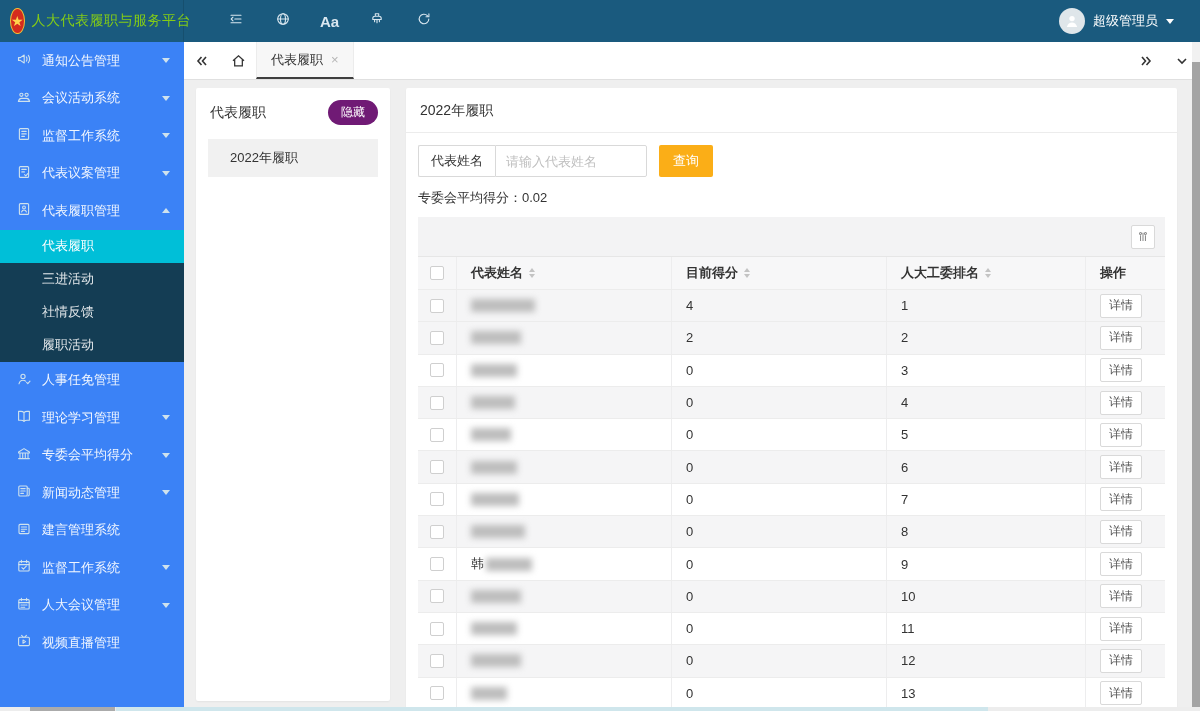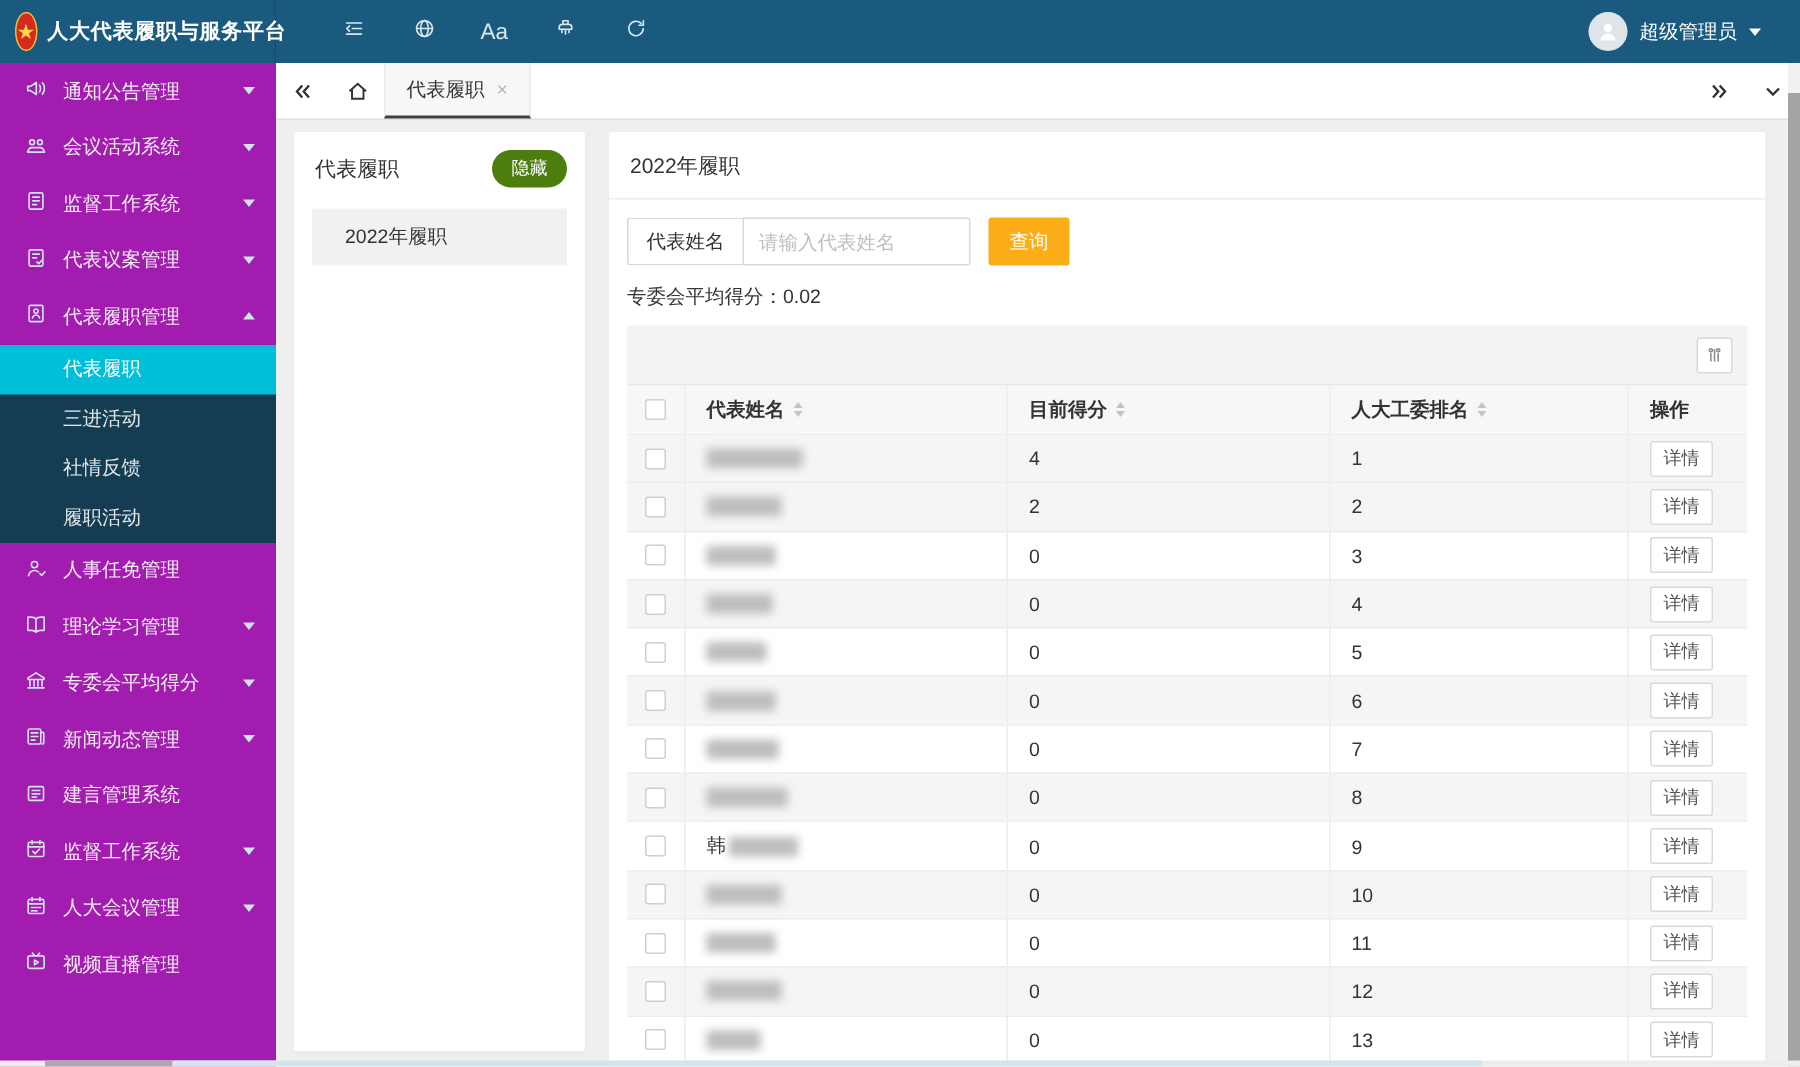--- a/index.html
+++ b/index.html
@@ -6,38 +6,38 @@
   html,body { width:1200px; height:711px; overflow:hidden;
     font-family:"Liberation Sans","DejaVu Sans",sans-serif; background:#efefef; }
   .app { width:1200px; height:711px; position:relative; overflow:hidden; }
 
   
   .topbar { height:42px; background:#1a5a7e; display:flex; align-items:center; position:relative; }
   .brand { width:184px; height:42px; display:flex; align-items:center; padding-left:10px; gap:7px;
            border-right:1px solid rgba(0,0,0,.12); }
   .emblem { width:26px; height:26px; border-radius:50%; background:#d42b1e; border:1px solid #f2c037;
             display:flex; align-items:center; justify-content:center; color:#ffd34d; font-size:14px; line-height:1; }
-  .brand-title { color:#ffffff; font-size:14px; font-weight:bold; letter-spacing:.5px; white-space:nowrap; }
+  .brand-title { color:#84cc16; font-size:14px; font-weight:normal; letter-spacing:.5px; white-space:nowrap; }
   .top-tools { display:flex; align-items:center; margin-left:28px; }
   .tool { width:47px; height:42px; display:flex; align-items:center; justify-content:center;
           color:#d9e7f0; cursor:pointer; }
   .tool svg { stroke:#d9e7f0; }
-  .tool .aa { font-size:15px; color:#d9e7f0; }
+  .tool .aa { font-size:15px; color:#d9e7f0;font-weight:bold; }
   .top-user { margin-left:auto; display:flex; align-items:center; gap:8px; padding-right:26px; color:#fff; }
   .avatar { width:26px; height:26px; border-radius:50%; background:#dfe6ea; display:flex;
             align-items:center; justify-content:center; overflow:hidden; }
   .user-name { font-size:13px; }
   .caret-down-w { width:0; height:0; border-left:4px solid transparent; border-right:4px solid transparent;
                   border-top:5px solid #fff; }
 
   
   .shell { display:flex; height:calc(100% - 42px); }
 
   
-  .sidebar { width:184px; background:#a21caf; height:100%; overflow:hidden; flex:none; }
+  .sidebar { width:184px; background:#3b82f6; height:100%; overflow:hidden; flex:none; }
   .side-item { height:37.5px; display:flex; align-items:center; padding:0 14px 0 16px;
                color:rgba(255,255,255,.93); font-size:13px; cursor:pointer; }
   .side-item svg { stroke:#cfe2ed; flex:none; }
   .side-label { flex:1; margin-left:10px; white-space:nowrap; overflow:hidden; }
   .arr-down { width:0; height:0; border-left:4.5px solid transparent; border-right:4.5px solid transparent;
               border-top:5px solid #cfe2ed; }
   .arr-up { width:0; height:0; border-left:4.5px solid transparent; border-right:4.5px solid transparent;
             border-bottom:5px solid #cfe2ed; }
   .submenu { background:#143d54; }
   .sub-item { height:33px; display:flex; align-items:center; padding-left:42px; font-size:13px;
@@ -57,21 +57,21 @@
   .tab-close { color:#b5b5b5; font-size:13px; cursor:pointer; }
   .tb-spacer { flex:1; }
 
   
   .content { flex:1; display:flex; padding:8px 23px 0 12px; gap:16px; min-height:0; }
 
   .panel { background:#fff; border-radius:2px; box-shadow:0 1px 2px rgba(0,0,0,.05); }
   .left-panel { width:194px; flex:none; height:613px; }
   .lp-head { display:flex; align-items:center; justify-content:space-between; padding:12px 12px 10px 14px; }
   .lp-title { font-size:14px; color:#333; }
-  .hide-btn { background:#4d7c0f; color:#fff; border:none; border-radius:13px; height:25px;
+  .hide-btn { background:#701a75; color:#fff; border:none; border-radius:13px; height:25px;
               padding:0 13px; font-size:12px; cursor:pointer; }
   .lp-item { margin:4px 12px; background:#f1f1f1; height:38px; line-height:38px; padding-left:22px;
              font-size:13px; color:#333; cursor:pointer; }
 
   .main-panel { flex:1; height:623px; padding:12px 12px 0 12px; overflow:hidden; display:flex; flex-direction:column; }
   .mp-title { font-size:14px; color:#333; padding:2px 2px 12px 2px; }
   .mp-divider { height:1px; background:#ececec; margin:0 -12px; }
   .search-row { display:flex; align-items:center; margin-top:12px; }
   .ig-label { height:32px; display:flex; align-items:center; padding:0 12px; border:1px solid #d9d9d9;
               border-right:none; border-radius:2px 0 0 2px; font-size:13px; color:#333; background:#fff; }

